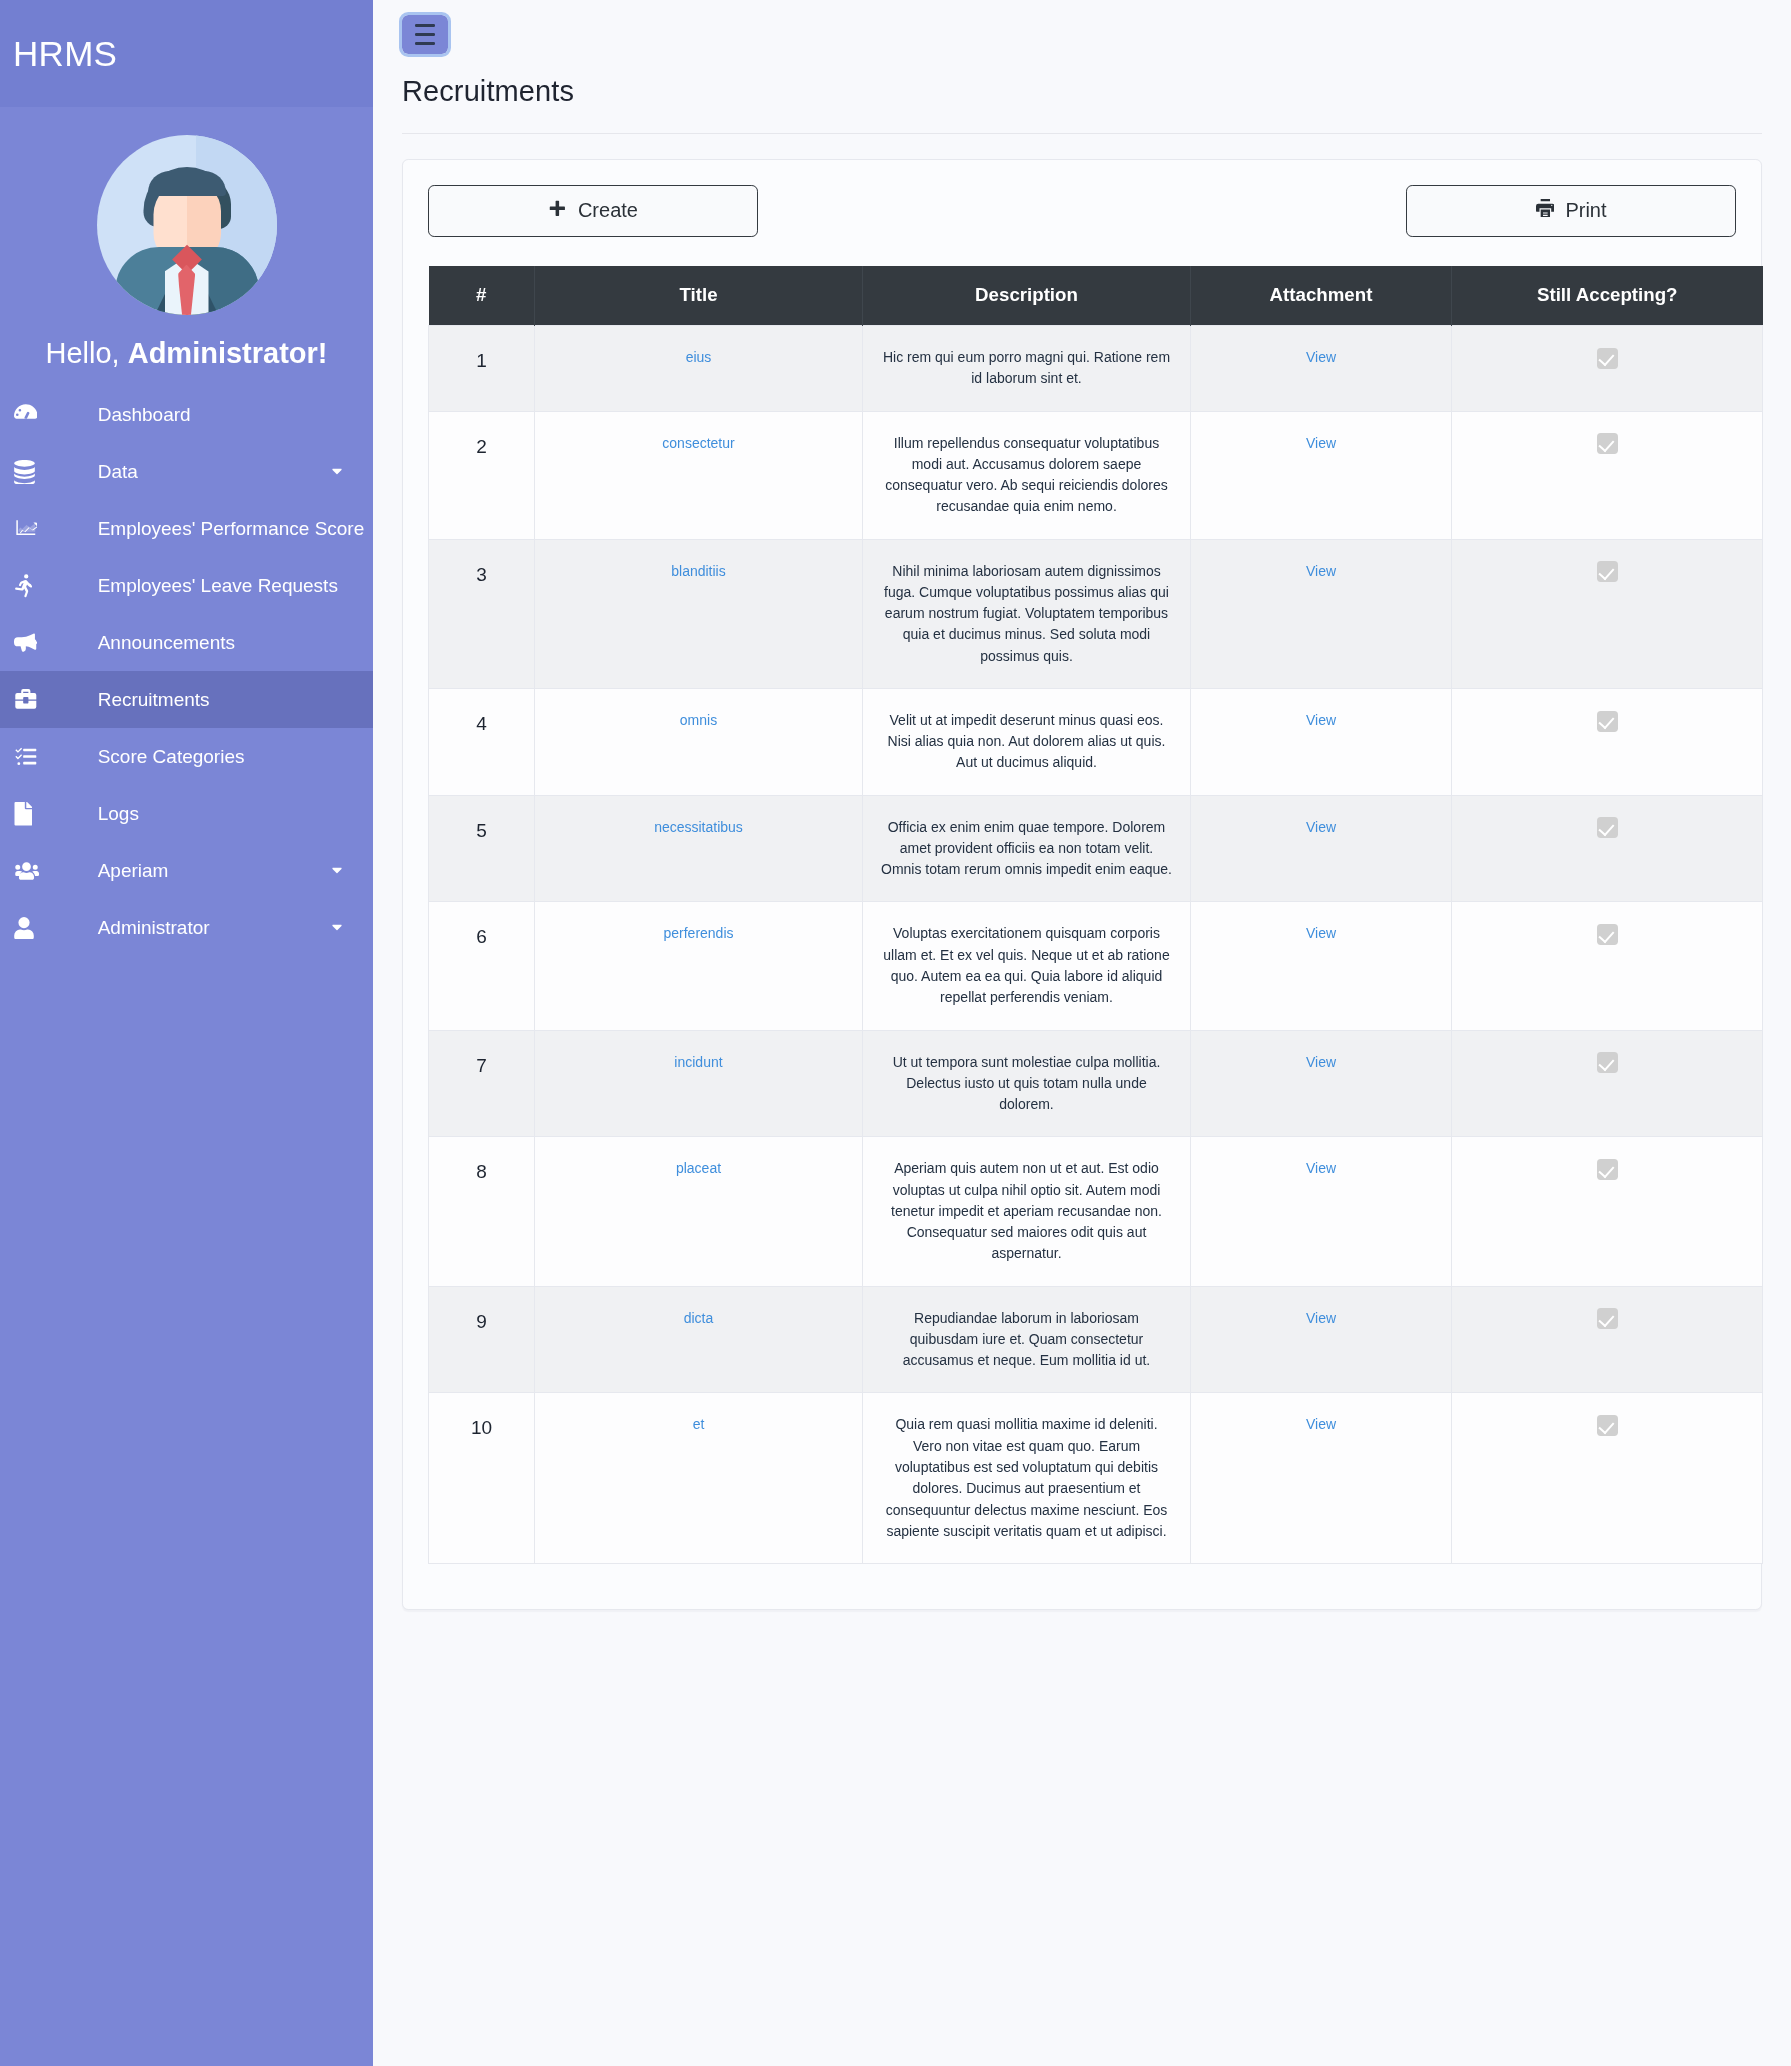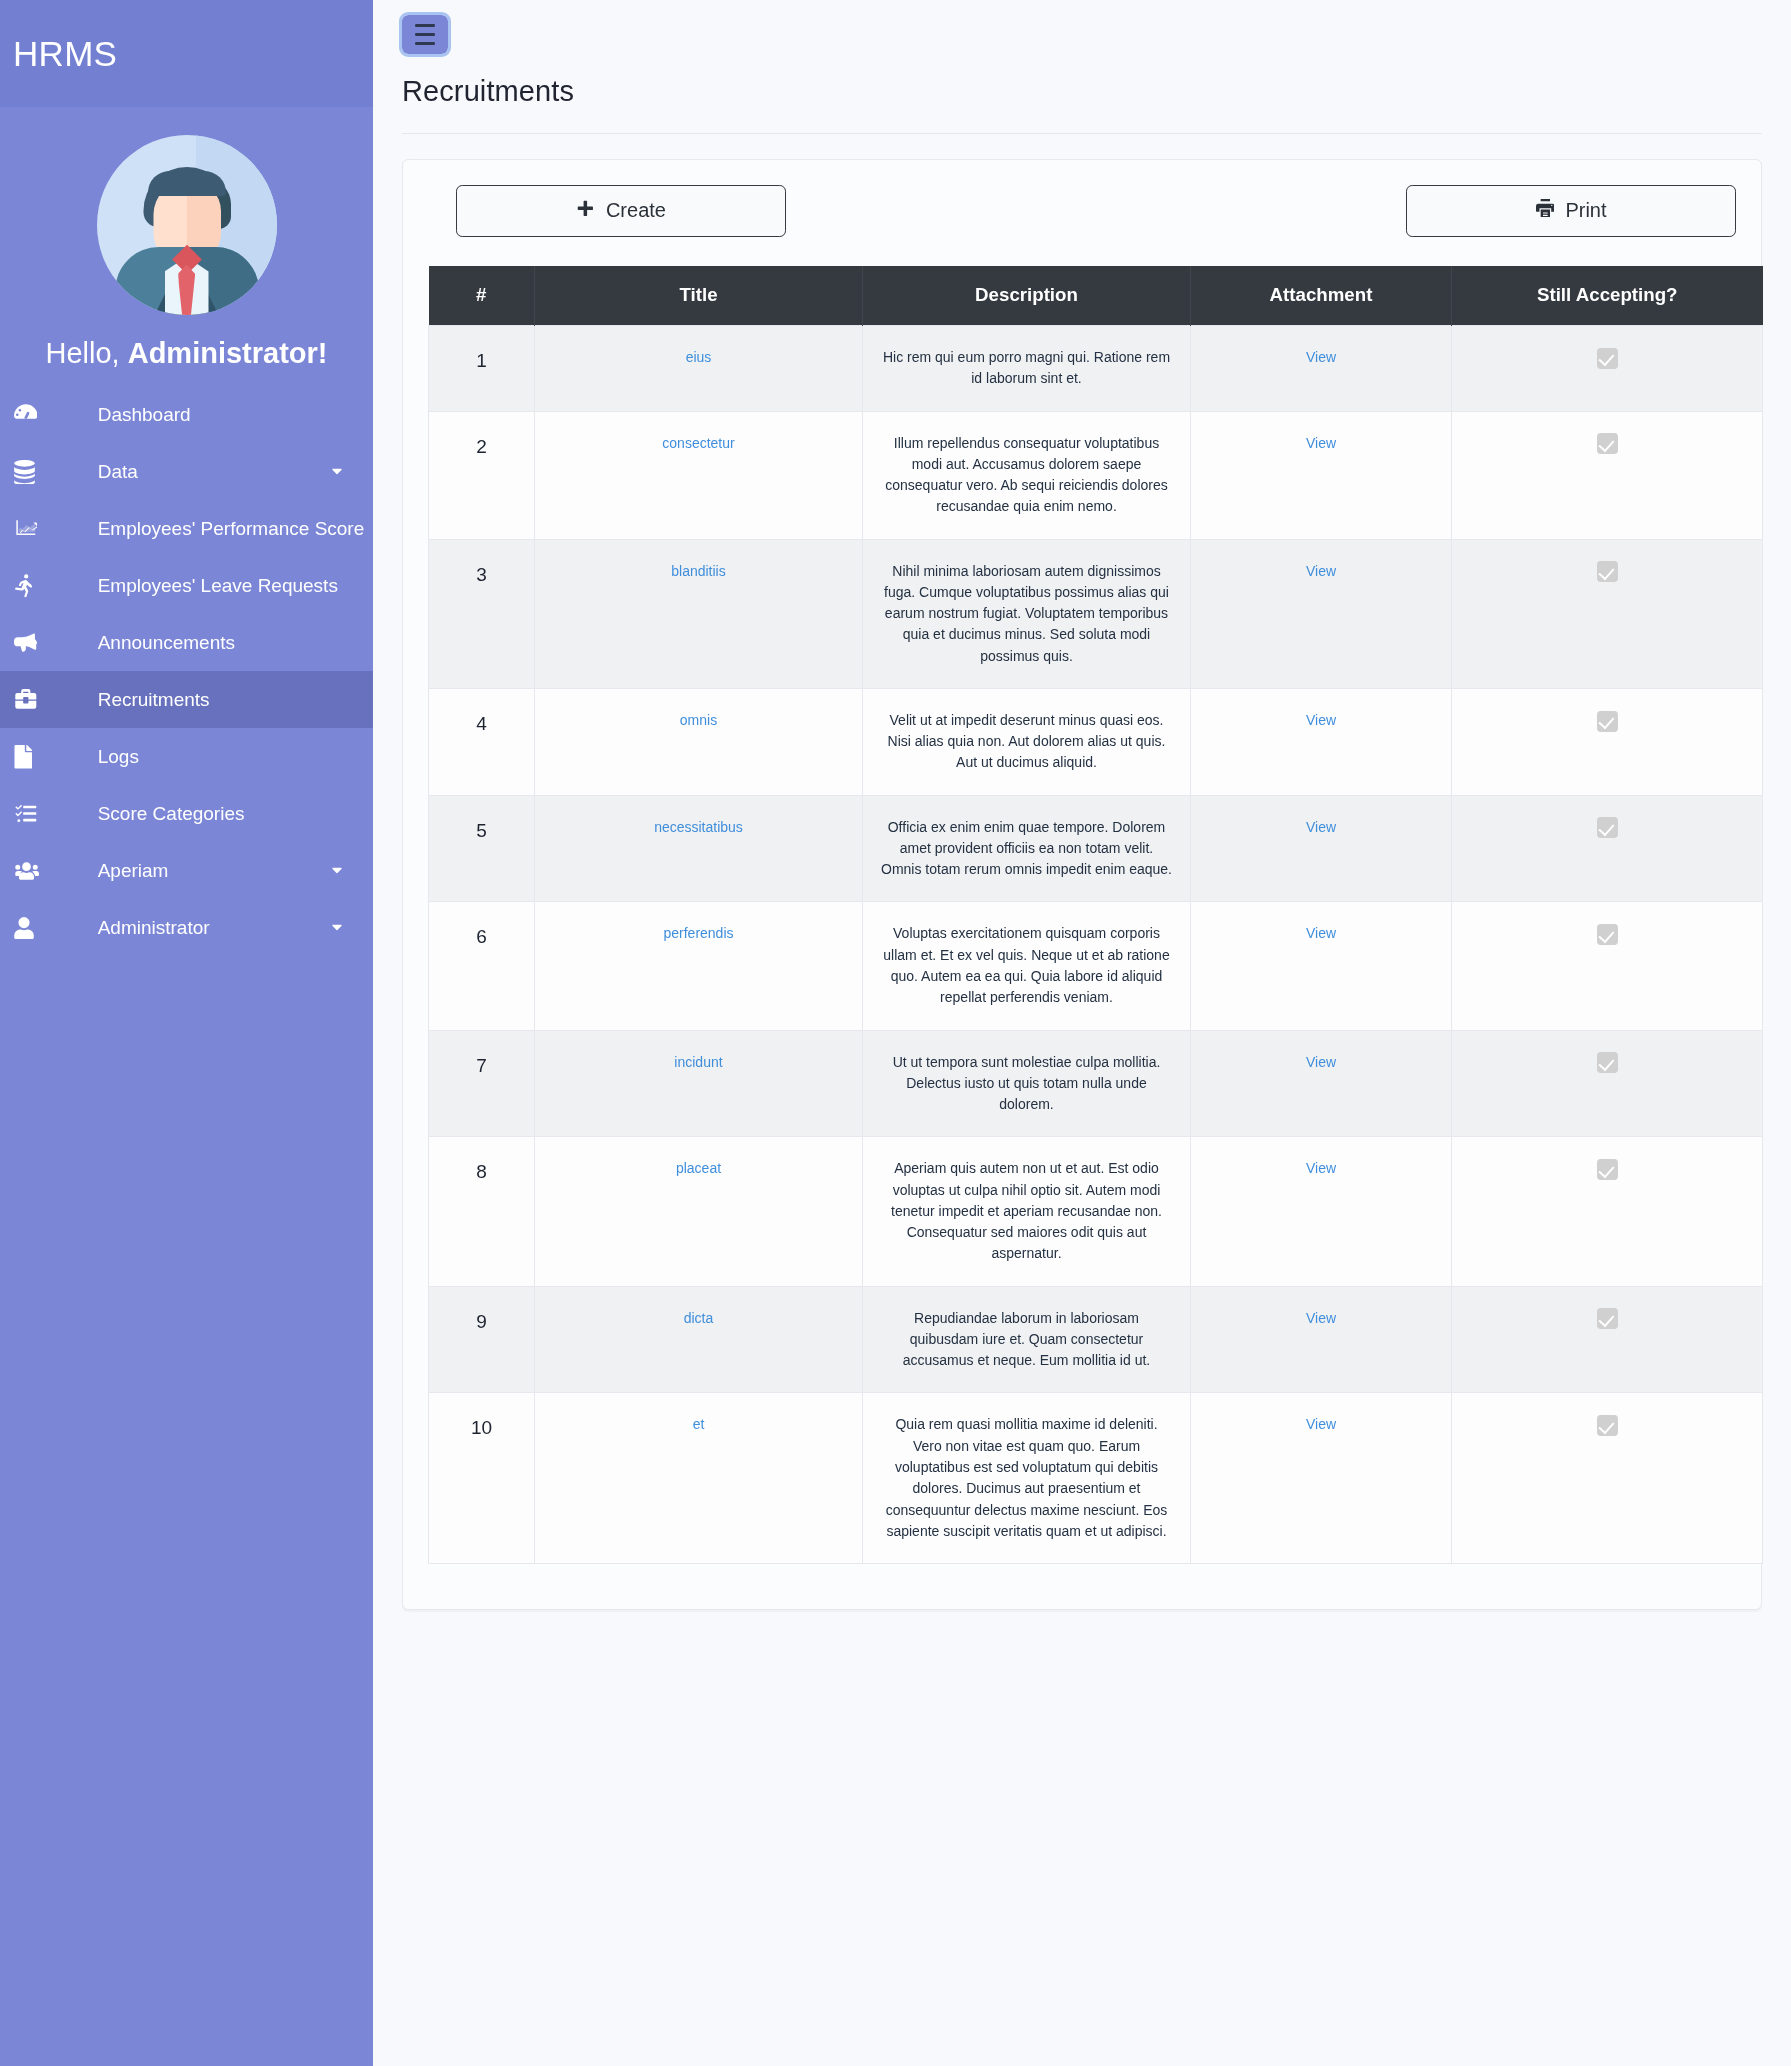--- a/index.html
+++ b/index.html
@@ -133,21 +133,21 @@
     padding: 25px 25px 45px 25px;
   }
 
   .card-toolbar { display: flex; justify-content: space-between; align-items: flex-start; }
   .btn {
     min-width: 330px; height: 52px;
     background: #f9fafc;
     border: 1.2px solid #343a40;
     border-radius: 6.2px;
     display: flex; align-items: center; justify-content: center; gap: 11.2px;
-    font-size: 20px; color: #2b3138; cursor: pointer; margin-left: 28px;
+    font-size: 20px; color: #2b3138; cursor: pointer;
   }
   .btn svg { fill: #2b3138; }
 
   table { width: 100%; border-collapse: collapse; margin-top: 29px; table-layout: fixed; }
   thead th {
     background: #343a40; color: #ffffff;
     font-size: 18.7px; font-weight: 700;
     padding: 18.7px 6.2px; text-align: center;
     border-right: 0.6px solid #3f464d; border-left: 0.6px solid #3f464d;
   }
@@ -275,36 +275,36 @@
         <span class="nav-icon">
           <svg width="23.6" height="21" viewBox="0 0 512 512">
               <path d="M320 336a16 16 0 0 1-16 16h-96a16 16 0 0 1-16-16v-48H0v144a48 48 0 0 0 48 48h416a48 48 0 0 0 48-48V288H320v48zM464 96H368V48a48 48 0 0 0-48-48H192a48 48 0 0 0-48 48v48H48a48 48 0 0 0-48 48v112h192v-40a24 24 0 0 1 24-24h80a24 24 0 0 1 24 24v40h192V144a48 48 0 0 0-48-48zm-144 0H192V64h128v32z"></path>
             </svg>
         </span>
         <span class="nav-label">Recruitments</span>
       </div>
 
       <div class="nav-item">
         <span class="nav-icon">
-          <svg width="18.7" height="23.6" viewBox="0 0 384 512">
-              <path d="M224 136V0H24A24 24 0 0 0 0 24v464a24 24 0 0 0 24 24h336a24 24 0 0 0 24-24V160H248a24 24 0 0 1-24-24zm160-14v6h-128V0h6c6 0 13 3 17 7l98 98c5 5 7 11 7 17z"></path>
-            </svg>
-        </span>
-        <span class="nav-label">Logs</span>
-      </div>
-
-      <div class="nav-item">
-        <span class="nav-icon">
           <svg width="23.6" height="21" viewBox="0 0 512 512">
               <path d="M208 64h288a16 16 0 0 1 16 16v32a16 16 0 0 1-16 16H208a16 16 0 0 1-16-16V80a16 16 0 0 1 16-16zm0 160h288a16 16 0 0 1 16 16v32a16 16 0 0 1-16 16H208a16 16 0 0 1-16-16v-32a16 16 0 0 1 16-16zm0 160h288a16 16 0 0 1 16 16v32a16 16 0 0 1-16 16H208a16 16 0 0 1-16-16v-32a16 16 0 0 1 16-16z"></path>
               <path d="M66 121 30 85a8 8 0 0 0-12 0L6 97a8 8 0 0 0 0 12l52 52a8 8 0 0 0 12 0l90-90a8 8 0 0 0 0-12l-12-12a8 8 0 0 0-12 0L66 121zm0 160-36-36a8 8 0 0 0-12 0L6 257a8 8 0 0 0 0 12l52 52a8 8 0 0 0 12 0l90-90a8 8 0 0 0 0-12l-12-12a8 8 0 0 0-12 0L66 281z"></path>
               <circle cx="86" cy="432" r="34"></circle>
             </svg>
         </span>
         <span class="nav-label">Score Categories</span>
+      </div>
+
+      <div class="nav-item">
+        <span class="nav-icon">
+          <svg width="18.7" height="23.6" viewBox="0 0 384 512">
+              <path d="M224 136V0H24A24 24 0 0 0 0 24v464a24 24 0 0 0 24 24h336a24 24 0 0 0 24-24V160H248a24 24 0 0 1-24-24zm160-14v6h-128V0h6c6 0 13 3 17 7l98 98c5 5 7 11 7 17z"></path>
+            </svg>
+        </span>
+        <span class="nav-label">Logs</span>
       </div>
 
       <div class="nav-item">
         <span class="nav-icon">
           <svg width="25" height="20" viewBox="0 0 640 512">
               <path d="M96 224a64 64 0 1 0 0-128 64 64 0 0 0 0 128zm448 0a64 64 0 1 0 0-128 64 64 0 0 0 0 128zm32 32h-64c-18 0-34 7-46 18 39 21 67 60 73 108h69a32 32 0 0 0 32-32v-30c0-35-29-64-64-64zM320 256a112 112 0 1 0 0-224 112 112 0 0 0 0 224zm77 32h-8c-21 10-44 16-69 16s-48-6-69-16h-8c-64 0-116 52-116 116v29c0 27 21 48 48 48h290c27 0 48-21 48-48v-29c0-64-52-116-116-116zM206 274c-12-11-28-18-46-18H96c-35 0-64 29-64 64v30a32 32 0 0 0 32 32h69c6-48 34-87 73-108z"></path>
             </svg>
         </span>
         <span class="nav-label">Aperiam</span>
         <span class="caret">

